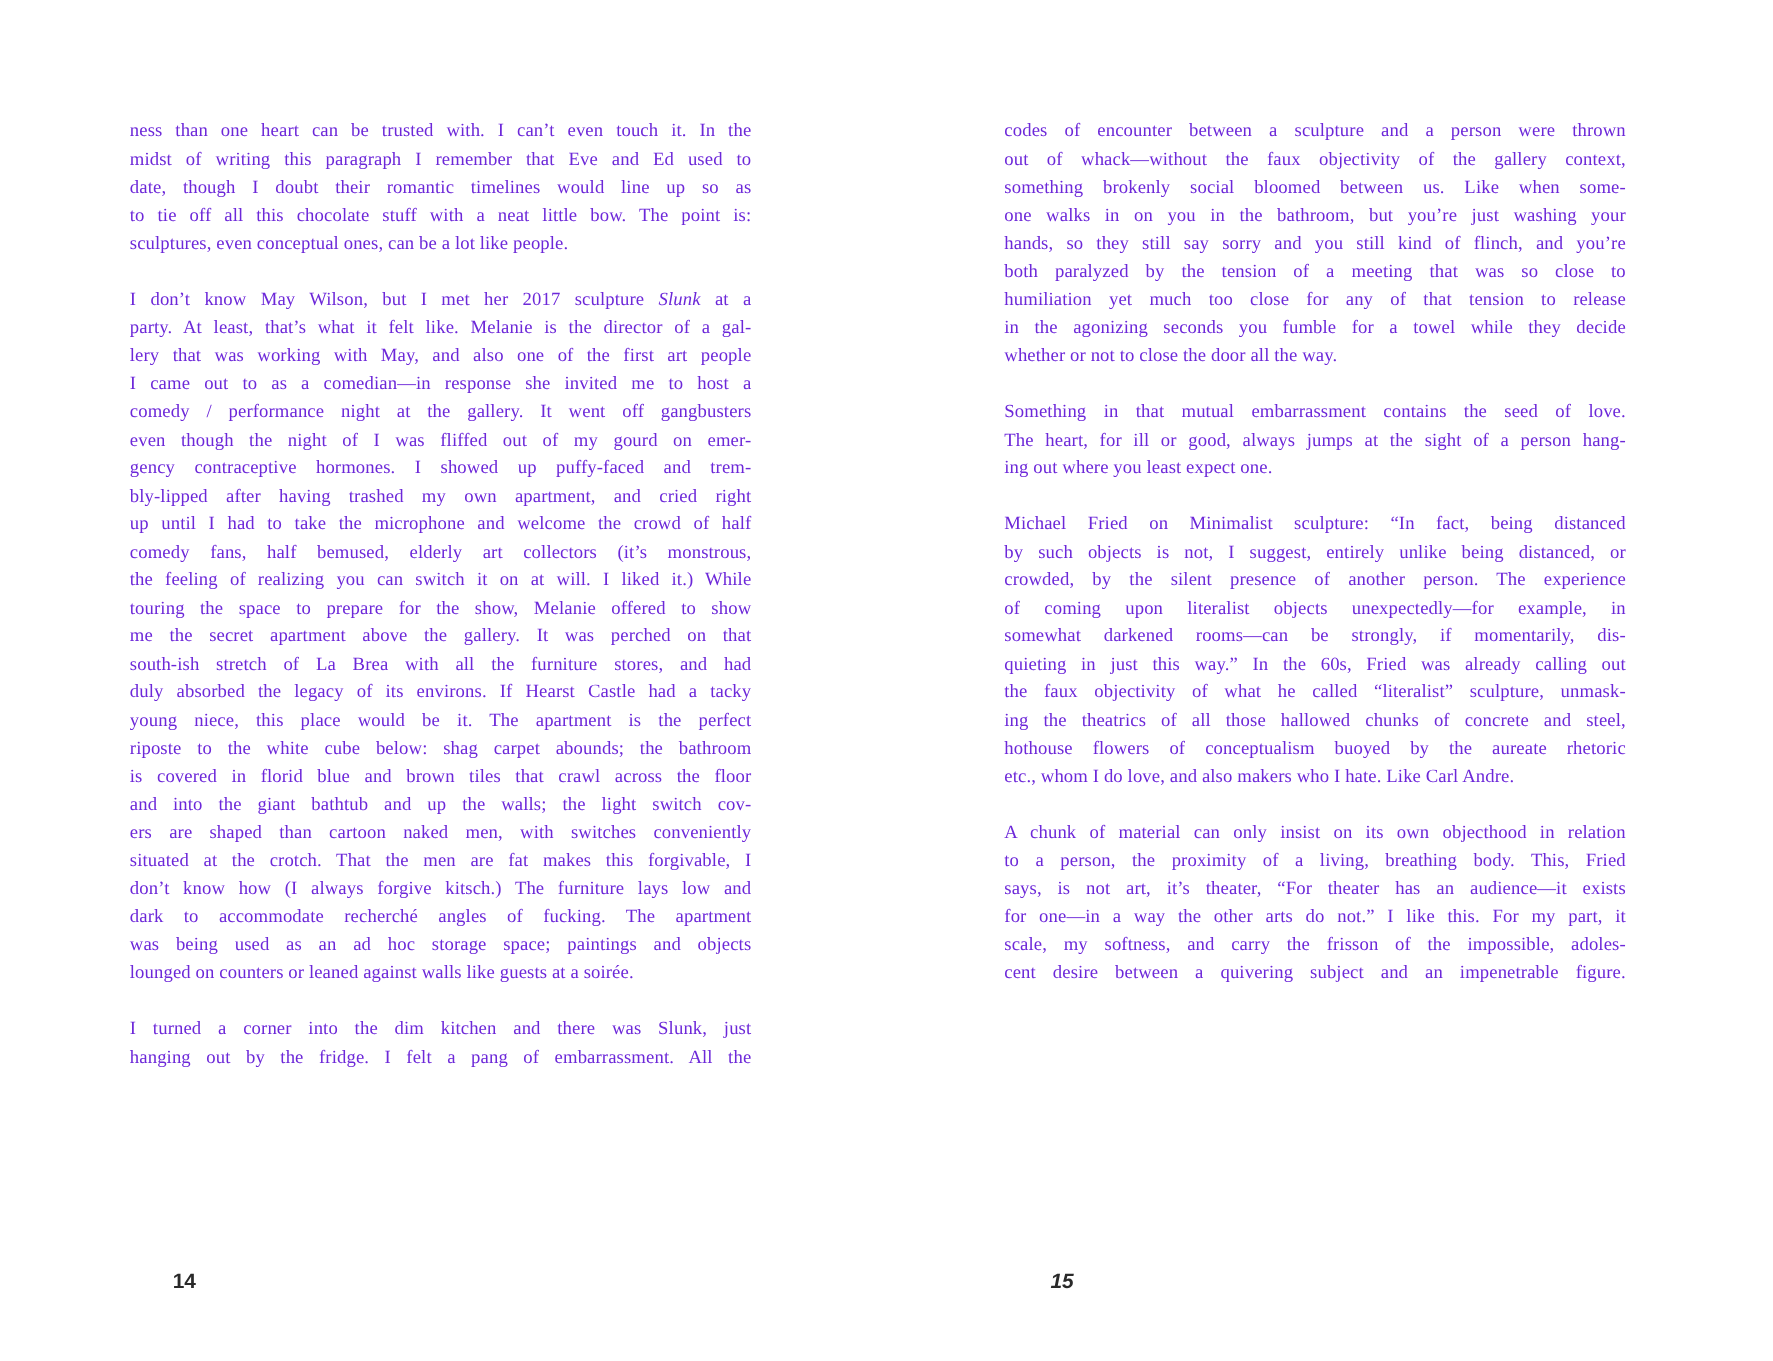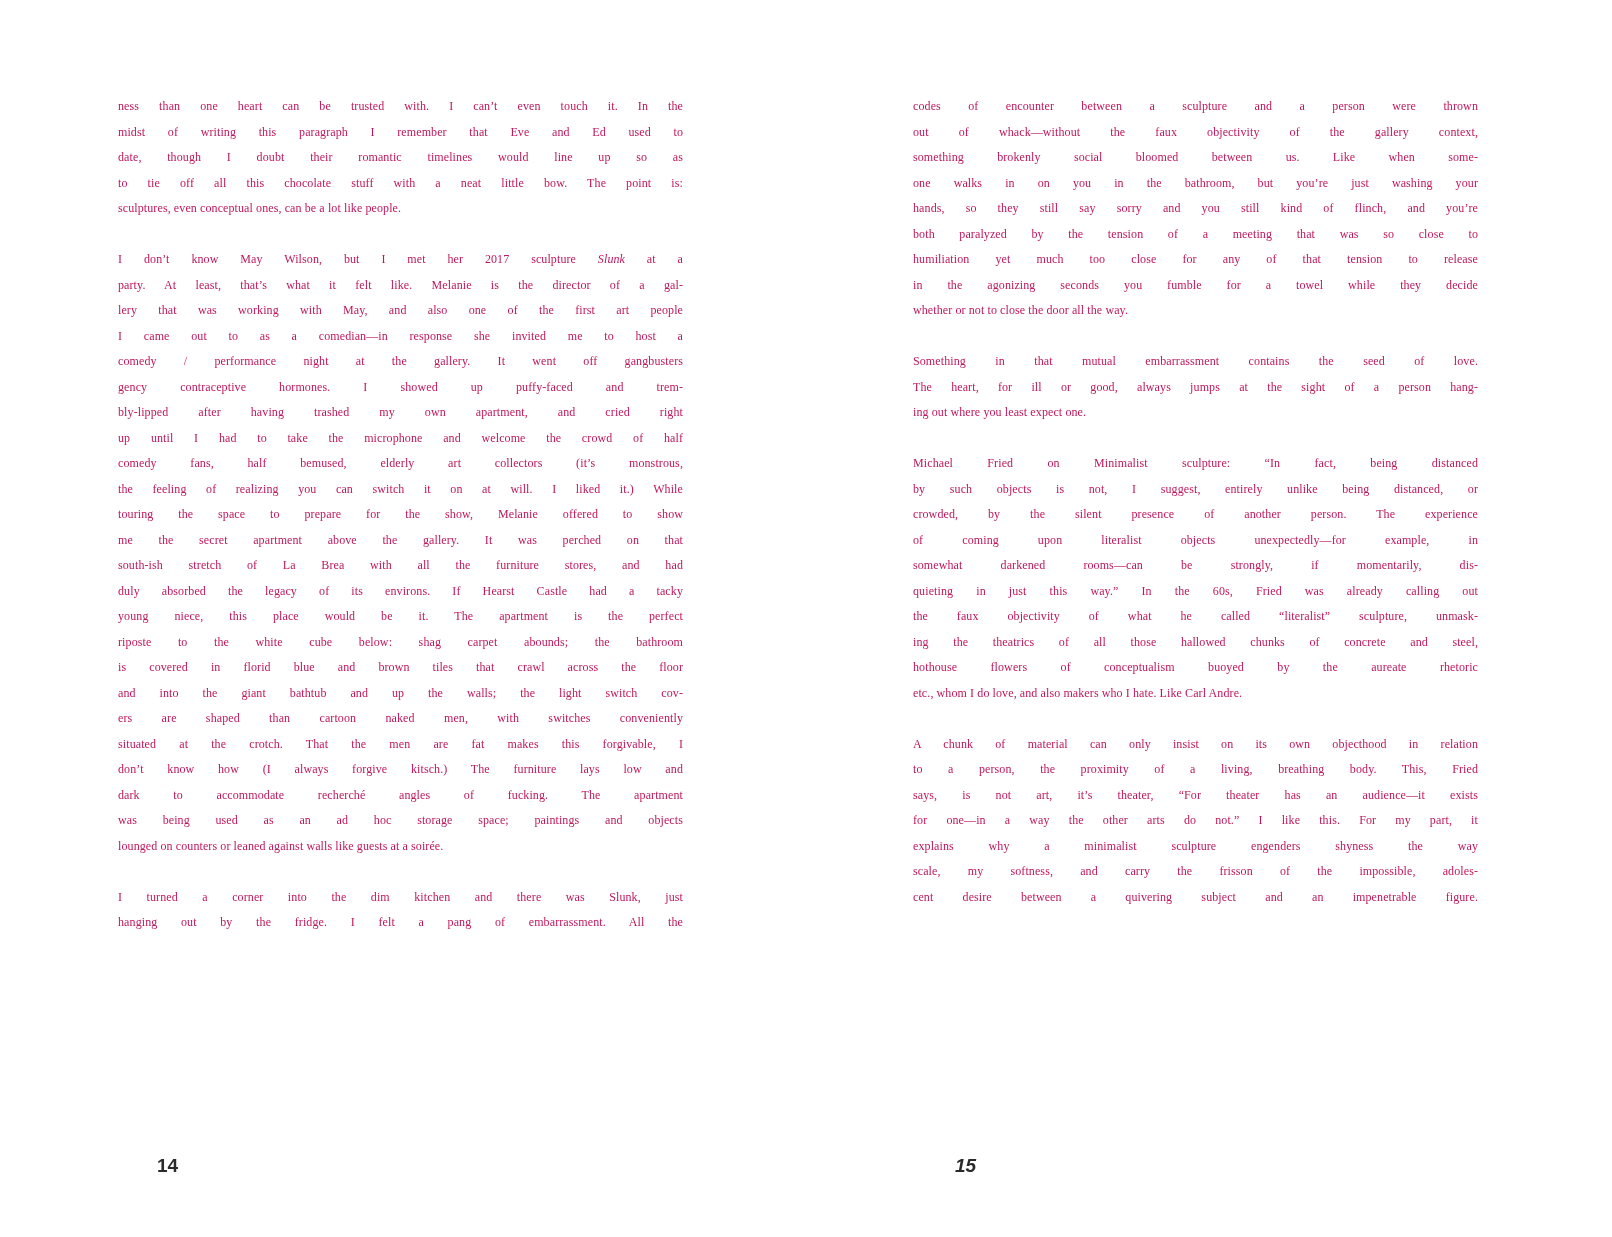--- a/index.html
+++ b/index.html
@@ -13,25 +13,25 @@
     background: #ffffff;
     overflow: hidden;
     font-family: "Liberation Serif", serif;
   }
   .book-spread {
     position: absolute;
     inset: 0;
   }
   .text-col {
     position: absolute;
-    top: 94px;
+    top: 106px;
     width: 565px;
-    font-size: 12px;
+    font-size: 17px;
     line-height: 25.5px;
-    color: #be185d;
+    color: #6d28d9;
     letter-spacing: 0.1px;
   }
   .col-left  { left: 118px; }
   .col-right { left: 913px; }
   .paragraph { margin: 0 0 25.5px 0; }
   .paragraph:last-child { margin-bottom: 0; }
   .line {
     height: 25.5px;
     white-space: nowrap;
     text-align: justify;
@@ -66,20 +66,21 @@
           <div class="line"><span>date, though I doubt their romantic timelines would line up so as</span></div>
           <div class="line"><span>to tie off all this chocolate stuff with a neat little bow. The point is:</span></div>
           <div class="line short-last"><span>sculptures, even conceptual ones, can be a lot like people.</span></div>
         </div>
         <div class="paragraph">
           <div class="line"><span>I don’t know May Wilson, but I met her 2017 sculpture </span><span class="it">Slunk</span><span> at a</span></div>
           <div class="line"><span>party. At least, that’s what it felt like. Melanie is the director of a gal-</span></div>
           <div class="line"><span>lery that was working with May, and also one of the first art people</span></div>
           <div class="line"><span>I came out to as a comedian—in response she invited me to host a</span></div>
           <div class="line"><span>comedy / performance night at the gallery. It went off gangbusters</span></div>
+          <div class="line"><span>even though the night of I was fliffed out of my gourd on emer-</span></div>
           <div class="line"><span>gency contraceptive hormones. I showed up puffy-faced and trem-</span></div>
           <div class="line"><span>bly-lipped after having trashed my own apartment, and cried right</span></div>
           <div class="line"><span>up until I had to take the microphone and welcome the crowd of half</span></div>
           <div class="line"><span>comedy fans, half bemused, elderly art collectors (it’s monstrous,</span></div>
           <div class="line"><span>the feeling of realizing you can switch it on at will. I liked it.) While</span></div>
           <div class="line"><span>touring the space to prepare for the show, Melanie offered to show</span></div>
           <div class="line"><span>me the secret apartment above the gallery. It was perched on that</span></div>
           <div class="line"><span>south-ish stretch of La Brea with all the furniture stores, and had</span></div>
           <div class="line"><span>duly absorbed the legacy of its environs. If Hearst Castle had a tacky</span></div>
           <div class="line"><span>young niece, this place would be it. The apartment is the perfect</span></div>
@@ -129,21 +130,20 @@
           <div class="line"><span>the faux objectivity of what he called “literalist” sculpture, unmask-</span></div>
           <div class="line"><span>ing the theatrics of all those hallowed chunks of concrete and steel,</span></div>
           <div class="line"><span>hothouse flowers of conceptualism buoyed by the aureate rhetoric</span></div>
           <div class="line short-last"><span>etc., whom I do love, and also makers who I hate. Like Carl Andre.</span></div>
         </div>
         <div class="paragraph">
           <div class="line"><span>A chunk of material can only insist on its own objecthood in relation</span></div>
           <div class="line"><span>to a person, the proximity of a living, breathing body. This, Fried</span></div>
           <div class="line"><span>says, is not art, it’s theater, “For theater has an audience—it exists</span></div>
           <div class="line"><span>for one—in a way the other arts do not.” I like this. For my part, it</span></div>
-          <div class="line"><span>explains why a minimalist sculpture engenders shyness the way</span></div>
           <div class="line"><span>scale, my softness, and carry the frisson of the impossible, adoles-</span></div>
           <div class="line"><span>cent desire between a quivering subject and an impenetrable figure.</span></div>
         </div>
       </div>
     <div class="folio folio-right">15</div>
   </div>
 
 </div>
 
 </body></html>

